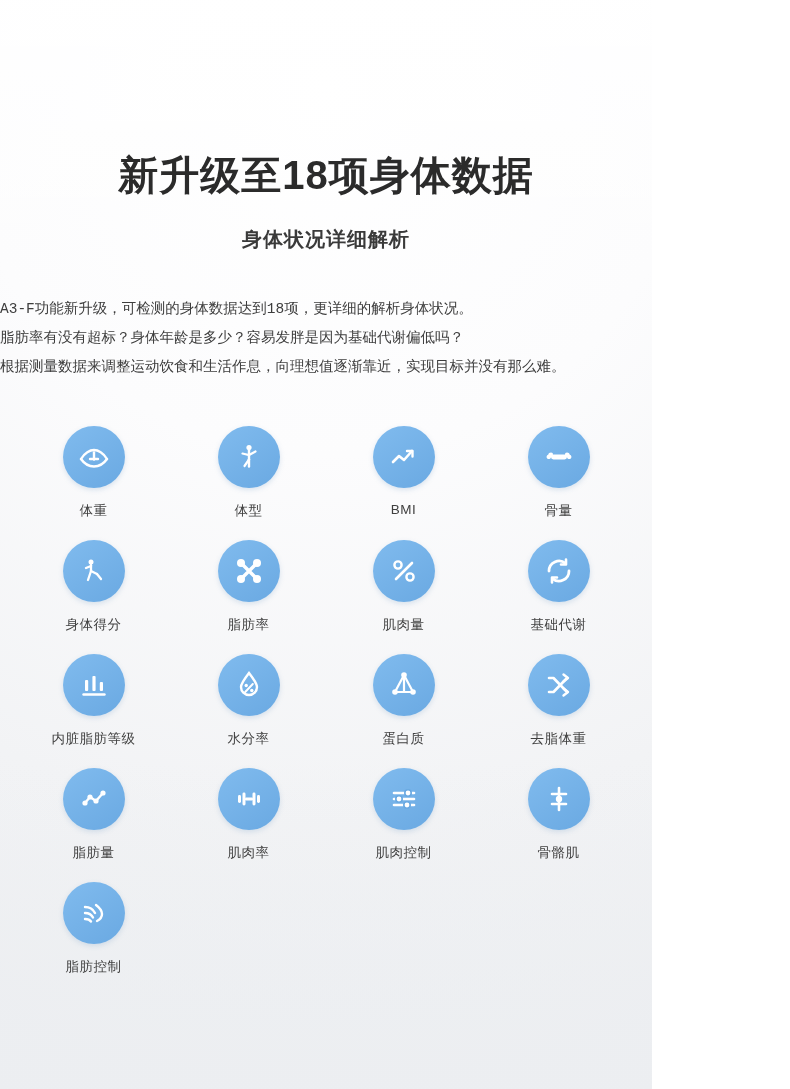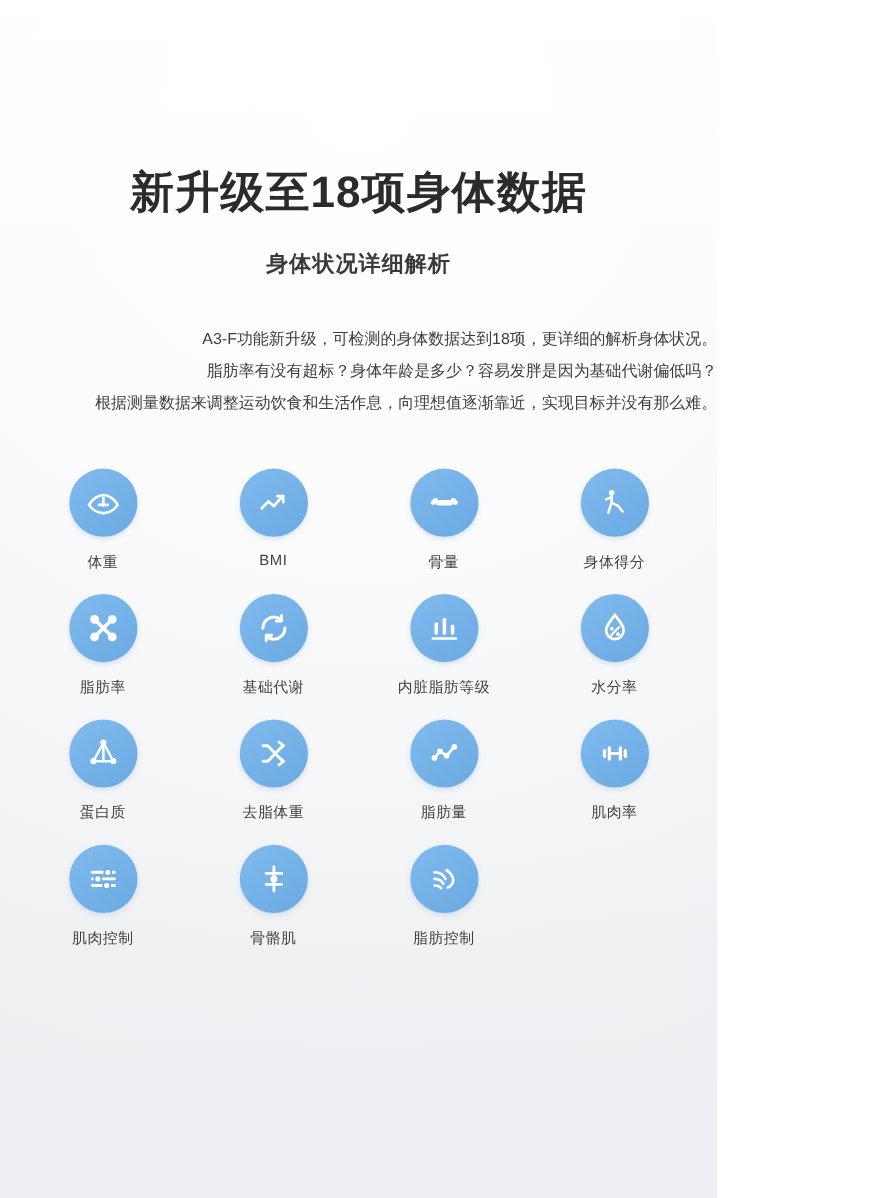--- a/index.html
+++ b/index.html
@@ -48,24 +48,25 @@
   }
   .subhead {
     text-align: center;
     font-size: 20px;
     color: #3a3a3a;
     margin-top: 18px;
     letter-spacing: 1px;
   }
   .paragraph {
     margin-top: 42px;
-    text-align: right;
+    text-align: left;
     font-size: 14.5px;
     color: #3d3d3d;
     line-height: 2.0;
+    font-family: Liberation Mono, monospace;
   }
   .paragraph .line {
     display: block;
   }
   .note {
     text-align: center;
     margin-top: 28px;
     font-size: 13.5px;
     color: #8a8a8a;
     letter-spacing: 0.5px;
@@ -129,20 +130,32 @@
           <svg width="34" height="34" viewBox="0 0 34 34" fill="none">
             <path d="M4 19c3.5-6 9-9 13-9s9.5 3 13 9" stroke="#fff" stroke-width="2.4" stroke-linecap="round" fill="none"></path>
             <path d="M4 19c3.5 5 9 7.5 13 7.5S26.5 24 30 19" stroke="#fff" stroke-width="2.4" stroke-linecap="round" fill="none"></path>
             <path d="M17 12.5v7" stroke="#fff" stroke-width="2.4" stroke-linecap="round"></path>
             <path d="M13 19h8" stroke="#fff" stroke-width="2.4" stroke-linecap="round"></path>
           </svg>
         </div>
         <div class="cell-label">体重</div>
       </div>
 
+      <div class="cell">
+        <div class="bubble">
+          <svg width="34" height="34" viewBox="0 0 34 34" fill="none">
+            <circle cx="17" cy="7.5" r="2.6" fill="#fff"></circle>
+            <path d="M17 10.5v9" stroke="#fff" stroke-width="2.4" stroke-linecap="round"></path>
+            <path d="M17 19.5v7" stroke="#fff" stroke-width="2.4" stroke-linecap="round"></path>
+            <path d="M10.5 13.5L17 15l6.5-3.5" stroke="#fff" stroke-width="2.2" stroke-linecap="round" fill="none"></path>
+            <path d="M17 19.5l-4.5 6.5" stroke="#fff" stroke-width="2.2" stroke-linecap="round"></path>
+          </svg>
+        </div>
+        <div class="cell-label">体型</div>
+      </div>
 
       <div class="cell">
         <div class="bubble">
           <svg width="34" height="34" viewBox="0 0 34 34" fill="none">
             <path d="M6 22l6-6 5 4 8-9" stroke="#fff" stroke-width="2.6" stroke-linecap="round" stroke-linejoin="round" fill="none"></path>
             <path d="M20 11h5.5v5.5" stroke="#fff" stroke-width="2.4" stroke-linecap="round" stroke-linejoin="round" fill="none"></path>
           </svg>
         </div>
         <div class="cell-label">BMI</div>
       </div>
@@ -177,20 +190,30 @@
             <circle cx="9" cy="9" r="4" fill="#fff"></circle>
             <circle cx="25" cy="9" r="4" fill="#fff"></circle>
             <circle cx="9" cy="25" r="4" fill="#fff"></circle>
             <circle cx="25" cy="25" r="4" fill="#fff"></circle>
             <path d="M11 11l12 12M23 11L11 23" stroke="#fff" stroke-width="3.4" stroke-linecap="round"></path>
           </svg>
         </div>
         <div class="cell-label">脂肪率</div>
       </div>
 
+      <div class="cell">
+        <div class="bubble">
+          <svg width="34" height="34" viewBox="0 0 34 34" fill="none">
+            <circle cx="11" cy="11" r="3.6" stroke="#fff" stroke-width="2.4" fill="none"></circle>
+            <circle cx="23" cy="23" r="3.6" stroke="#fff" stroke-width="2.4" fill="none"></circle>
+            <path d="M25 9L9 25" stroke="#fff" stroke-width="2.6" stroke-linecap="round"></path>
+          </svg>
+        </div>
+        <div class="cell-label">肌肉量</div>
+      </div>
 
       <div class="cell">
         <div class="bubble">
           <svg width="34" height="34" viewBox="0 0 34 34" fill="none">
             <path d="M7 17a10 10 0 0 1 16.5-7.6" stroke="#fff" stroke-width="2.8" stroke-linecap="round" fill="none"></path>
             <path d="M27 17a10 10 0 0 1-16.5 7.6" stroke="#fff" stroke-width="2.8" stroke-linecap="round" fill="none"></path>
             <path d="M24 5.5v5h-5" stroke="#fff" stroke-width="2.6" stroke-linecap="round" stroke-linejoin="round" fill="none"></path>
             <path d="M10 28.5v-5h5" stroke="#fff" stroke-width="2.6" stroke-linecap="round" stroke-linejoin="round" fill="none"></path>
           </svg>
         </div>

